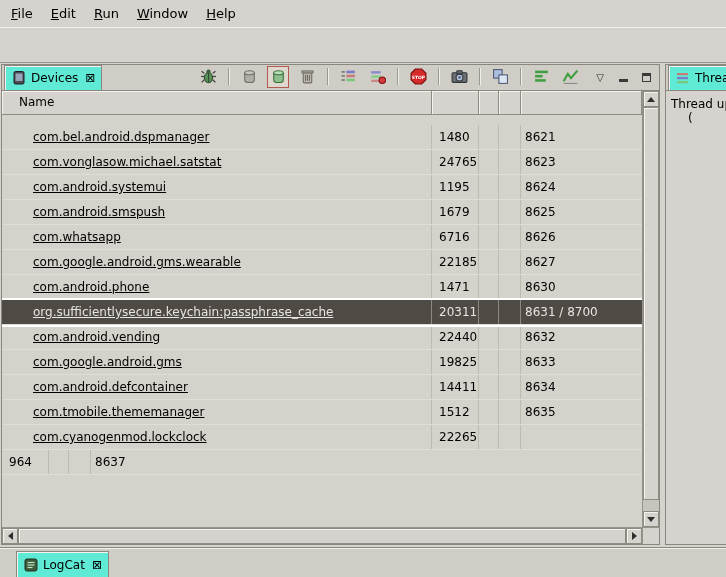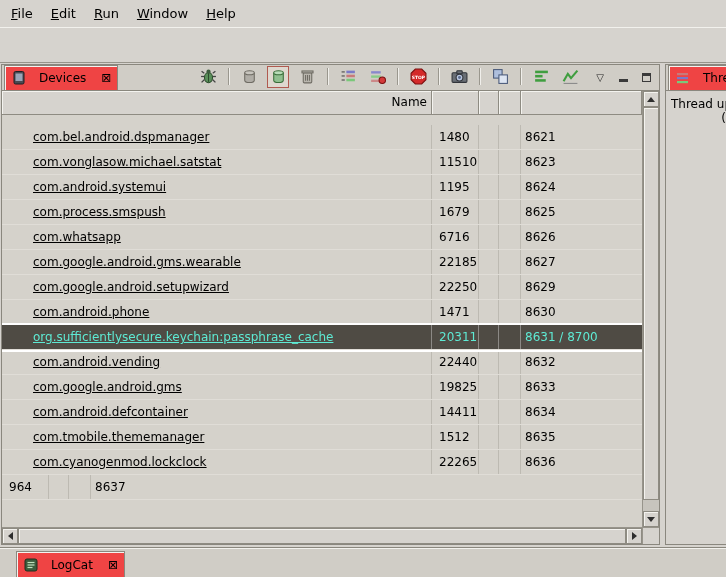--- a/index.html
+++ b/index.html
@@ -2,21 +2,20 @@
 <html><head>
 <meta charset="utf-8">
 <style>
   * { box-sizing: border-box; }
   html,body { margin:0; padding:0; background:#777; }
   .app {
     position:relative; width:726px; height:577px;
     background:#d6d3ce; color:#000; overflow:hidden;
     font-family:"DejaVu Sans", sans-serif; font-size:12px;
     user-select:none;
-    text-align:right;
   }
 
   
   .menubar { position:absolute; top:0; left:0; right:0; height:27px;
              display:flex; align-items:center; padding:0 2px; }
   .menu-item { display:inline-block; padding:5px 9px; font-size:13px; }
   .menu-item::first-letter { text-decoration:underline; }
 
   
   .toolbar-strip { position:absolute; top:27px; left:0; right:0; height:36px;
@@ -27,22 +26,22 @@
 
   .panel { position:absolute; top:1px; height:481px; background:#d6d3ce;
            border:1px solid #8a877e; }
   .devices-panel { left:1px; width:659px; }
   .threads-panel { left:665px; width:61px; border-right:none; overflow:hidden; }
 
   
   .tabrow { position:absolute; top:0; left:0; right:0; height:26px;
             display:flex; align-items:flex-end;
             border-bottom:1px solid #8a877e; background:#d0cdc6; }
-  .tab { display:inline-flex; align-items:center; gap:12px; padding:4px 6px;
-         height:25px; margin-left:2px; background:#ef4444;
+  .tab { display:inline-flex; align-items:center; gap:4px; padding:4px 6px;
+         height:25px; margin-left:2px; background:#5eead4;
          border:1px solid #8a877e; border-bottom:none;
          box-shadow:inset 1px 1px 0 #f4f3ef; white-space:nowrap; }
   .tab .close { margin-left:3px; font-size:12px; line-height:1; cursor:default; }
   .tabicon { width:16px; height:16px; display:inline-block; }
   .tabicon svg { width:16px; height:16px; display:block; }
 
   
   .tab-toolbar { display:flex; align-items:center; gap:7px;
                  margin-left:auto; height:26px; padding-bottom:1px; }
   .tbtn { width:22px; height:22px; display:flex; align-items:center;
@@ -68,21 +67,21 @@
 
   .tbody { position:absolute; top:50px; left:0; right:17px; bottom:17px;
            overflow:hidden; padding-top:10px; background:#d5d2cb; }
   .trow { height:25px; display:flex; align-items:stretch;
           border-bottom:1px solid #e0ddd7; background:#d5d2cb; }
   .cell { display:flex; align-items:center; overflow:hidden; white-space:nowrap;
           border-right:1px solid #bdbab2; }
   .cell.wname { padding-left:31px;text-decoration:underline; }
   .cell.w2 { padding-left:7px; }
   .cell.w5 { padding-left:4px; border-right:none; }
-  .trow.selected { background:#4f4b44; color:#5eead4; outline:2px solid #ffffff;
+  .trow.selected { background:#4f4b44; color:#e5e5e5; outline:2px solid #ffffff;
                    position:relative; z-index:2; }
   .trow.selected .cell { border-right-color:rgba(255,255,255,0.35); }
 
   
   .vscroll { position:absolute; top:26px; right:0; width:17px; bottom:17px;
              background:#c7c4bd; border-left:1px solid #97948b; }
   .hscroll { position:absolute; left:0; right:17px; bottom:0; height:17px;
              background:#c7c4bd; border-top:1px solid #97948b; display:flex; }
   .sbtn { background:#d6d3ce; border:1px solid #8e8b82;
           box-shadow:inset 1px 1px 0 #f4f3ef;
@@ -269,59 +268,52 @@
       <div class="tbody">
           <div class="trow">
     <div class="cell wname">com.bel.android.dspmanager</div>
     <div class="cell w2">1480</div>
     <div class="cell w3"></div>
     <div class="cell w4"></div>
     <div class="cell w5">8621</div>
   </div>
           <div class="trow">
     <div class="cell wname">com.vonglasow.michael.satstat</div>
-    <div class="cell w2">11510</div>
+    <div class="cell w2">24765</div>
     <div class="cell w3"></div>
     <div class="cell w4"></div>
     <div class="cell w5">8623</div>
   </div>
           <div class="trow">
     <div class="cell wname">com.android.systemui</div>
     <div class="cell w2">1195</div>
     <div class="cell w3"></div>
     <div class="cell w4"></div>
     <div class="cell w5">8624</div>
   </div>
           <div class="trow">
-    <div class="cell wname">com.process.smspush</div>
+    <div class="cell wname">com.android.smspush</div>
     <div class="cell w2">1679</div>
     <div class="cell w3"></div>
     <div class="cell w4"></div>
     <div class="cell w5">8625</div>
   </div>
           <div class="trow">
     <div class="cell wname">com.whatsapp</div>
     <div class="cell w2">6716</div>
     <div class="cell w3"></div>
     <div class="cell w4"></div>
     <div class="cell w5">8626</div>
   </div>
           <div class="trow">
     <div class="cell wname">com.google.android.gms.wearable</div>
     <div class="cell w2">22185</div>
     <div class="cell w3"></div>
     <div class="cell w4"></div>
     <div class="cell w5">8627</div>
-  </div>
-          <div class="trow">
-    <div class="cell wname">com.google.android.setupwizard</div>
-    <div class="cell w2">22250</div>
-    <div class="cell w3"></div>
-    <div class="cell w4"></div>
-    <div class="cell w5">8629</div>
   </div>
           <div class="trow">
     <div class="cell wname">com.android.phone</div>
     <div class="cell w2">1471</div>
     <div class="cell w3"></div>
     <div class="cell w4"></div>
     <div class="cell w5">8630</div>
   </div>
           <div class="trow selected">
     <div class="cell wname">org.sufficientlysecure.keychain:passphrase_cache</div>
@@ -356,21 +348,20 @@
     <div class="cell w2">1512</div>
     <div class="cell w3"></div>
     <div class="cell w4"></div>
     <div class="cell w5">8635</div>
   </div>
           <div class="trow">
     <div class="cell wname">com.cyanogenmod.lockclock</div>
     <div class="cell w2">22265</div>
     <div class="cell w3"></div>
     <div class="cell w4"></div>
-    <div class="cell w5">8636</div>
   </div>
           <div class="trow">
     <div class="cell w2">964</div>
     <div class="cell w3"></div>
     <div class="cell w4"></div>
     <div class="cell w5">8637</div>
   </div>
         </div>
 
       <div class="vscroll">

